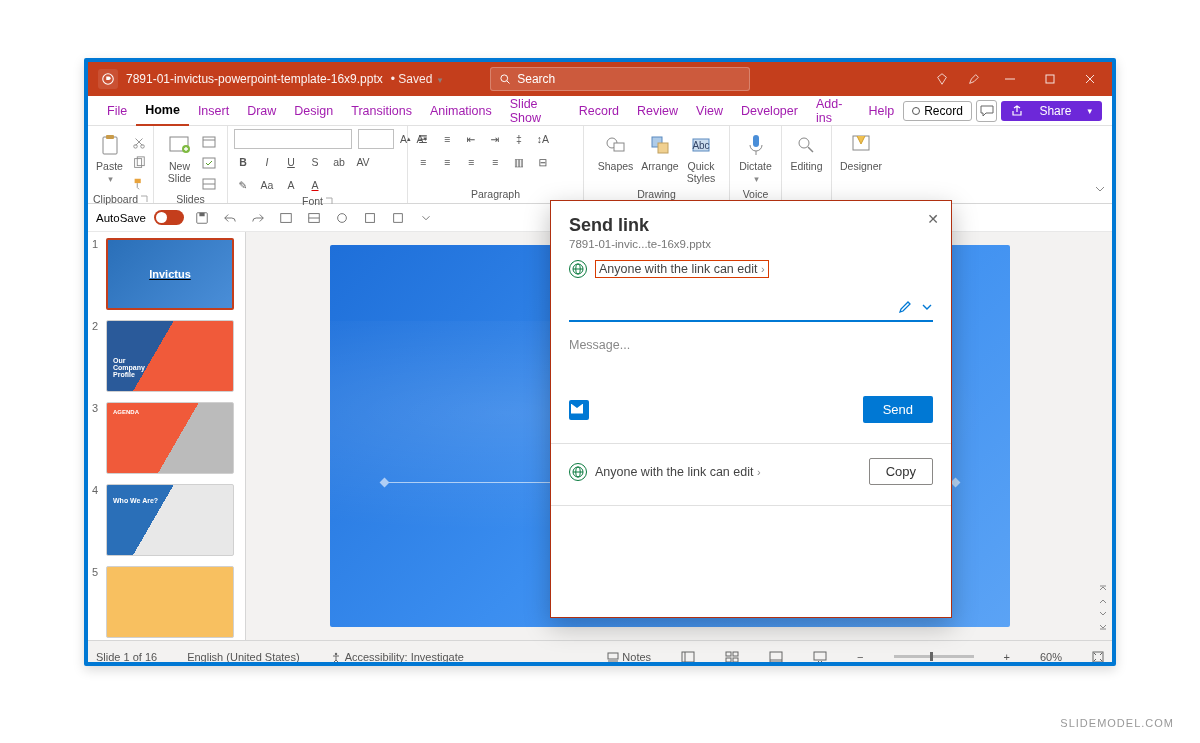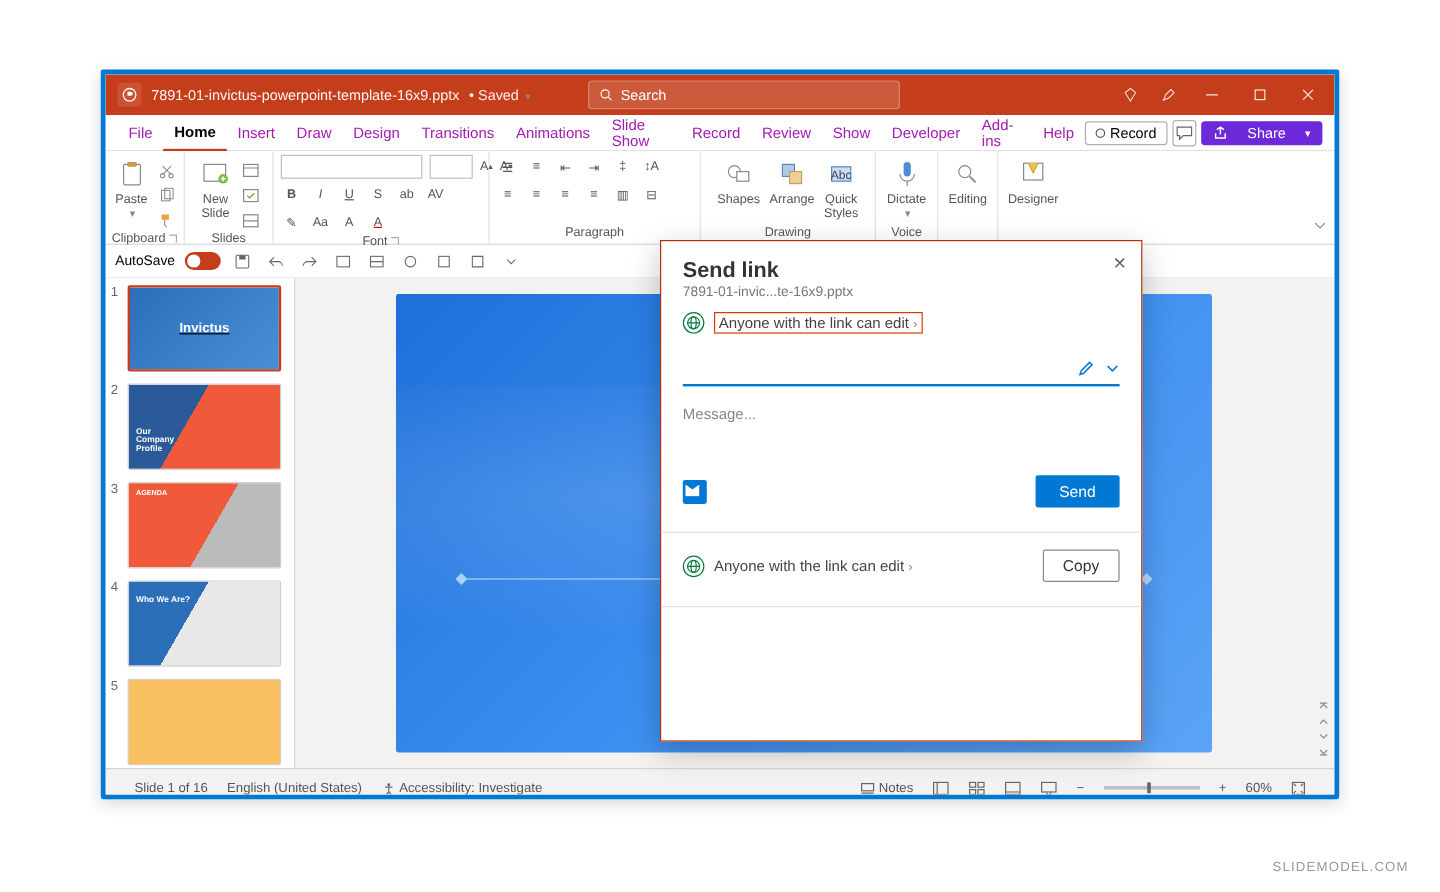--- a/index.html
+++ b/index.html
@@ -61,21 +61,21 @@
   .slide-area { flex: 1; position: relative; display: flex; align-items: center; justify-content: center; padding: 16px; }
   .slide { width: 680px; height: 382px; background: linear-gradient(135deg, #1e6fd9 0%, #3b8ef0 50%, #5ba3f5 100%); border-radius: 2px; position: relative; overflow: hidden; }
   .slide::before { content:''; position:absolute; top:20%; left:-10%; width:120%; height:60%; background: radial-gradient(ellipse at 30% 40%, rgba(255,255,255,0.12) 0%, transparent 60%); }
   .slide .divider-line { position:absolute; top:62%; left:8%; width:84%; height:1px; background:#fff; opacity:0.6;}
   .slide .divider-line::before, .slide .divider-line::after { content:''; position:absolute; top:-3px; width:7px; height:7px; background:#fff; transform:rotate(45deg);}
   .slide .divider-line::before { left:-3px;} .slide .divider-line::after { right:-3px;}
   
   .scroll-arrows { width: 18px; display:flex; flex-direction:column; justify-content:flex-end; align-items:center; gap:3px; padding-bottom:8px; color:#888;}
   
   
-  .statusbar { height: 32px; background: #f3f2f1; border-top: 1px solid #d6d6d6; display: flex; align-items: center; padding: 0 24px; font-size: 11px; color: #555; gap: 16px; }
+  .statusbar { height: 32px; background: #f3f2f1; border-top: 1px solid #d6d6d6; display: flex; align-items: center; padding: 0 8px; font-size: 11px; color: #555; gap: 30px; }
   .statusbar .spacer { flex:1; }
   .statusbar .sbtn { display:flex; align-items:center; gap:3px; }
   .zoom-slider { width:80px; height:3px; background:#c0c0c0; position:relative;}
   .zoom-slider .handle { position:absolute; left:45%; top:-3px; width:3px; height:9px; background:#666;}
   
   
   .share-dialog { position: absolute; top: 138px; left: 462px; width: 402px; height:418px; background: #fff; border:1px solid #b03010; box-shadow: 0 8px 24px rgba(0,0,0,0.25); z-index: 100; padding: 14px 18px; }
   .share-dialog .close { position:absolute; top:10px; right:12px; color:#666; cursor:pointer; font-size:14px;}
   .share-dialog h2 { font-size: 18px; font-weight: 600; color: #333; }
   .share-dialog .sub { font-size: 11.5px; color: #777; margin-top: 2px; }
@@ -161,21 +161,21 @@
     <div class="tab">File</div>
     <div class="tab active">Home</div>
     <div class="tab">Insert</div>
     <div class="tab">Draw</div>
     <div class="tab">Design</div>
     <div class="tab">Transitions</div>
     <div class="tab">Animations</div>
     <div class="tab">Slide Show</div>
     <div class="tab">Record</div>
     <div class="tab">Review</div>
-    <div class="tab">Show</div>
+    <div class="tab">View</div>
     <div class="tab">Developer</div>
     <div class="tab">Add-ins</div>
     <div class="tab">Help</div>
     <div class="spacer"></div>
     <div class="record-btn">
         <span class="dot"></span>
         <span>Record</span>
       </div>
     <div class="comment-btn">
         <svg width="14" height="12" viewBox="0 0 14 12">

